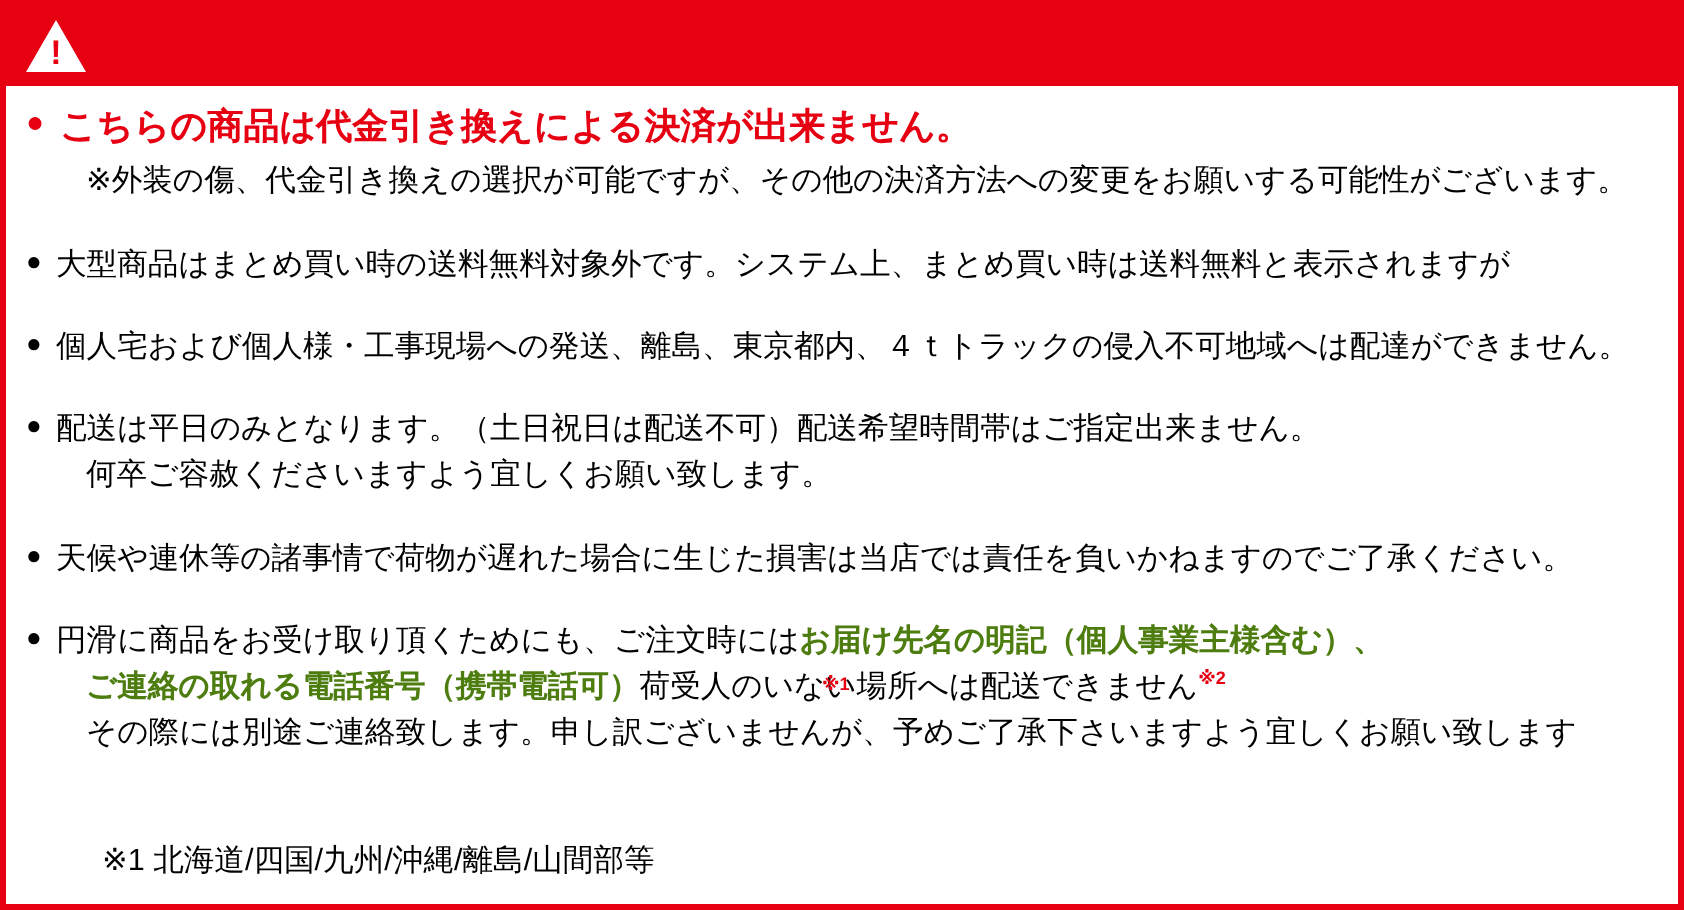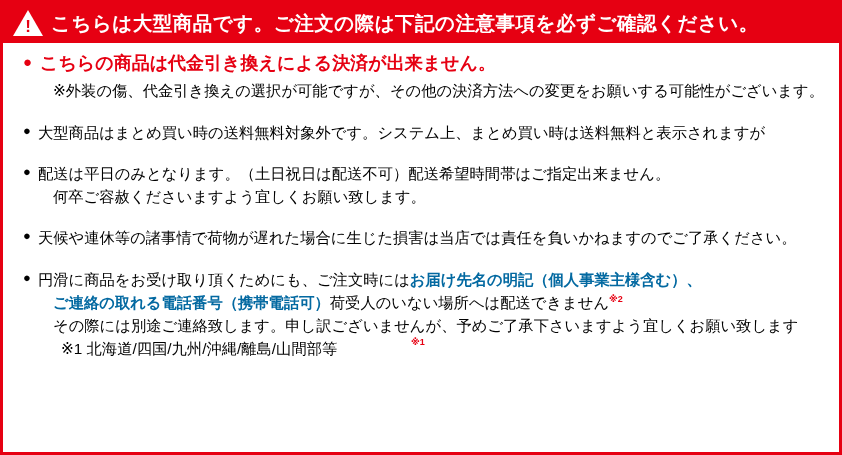--- a/index.html
+++ b/index.html
@@ -56,21 +56,21 @@
   }
   .notice-header-title {
     color: #ffffff;
     font-size: 19.5px;
     font-weight: bold;
     letter-spacing: 0.5px;
     white-space: nowrap;
   }
   
   .notice-body {
-    padding: 7px 10px 0 20px;
+    padding: 7px 10px 0 10px;
   }
   .line {
     font-size: 15.3px;
     color: #000000;
     line-height: 1.52;
     white-space: nowrap;
   }
   .line.bullet {
     padding-left: 15px;
     position: relative;
@@ -81,68 +81,69 @@
     left: 0;
     top: 0;
     color: #000;
     font-size: 13px;
   }
   .line.indent {
     padding-left: 30px;
   }
   .line.indent2 {
     padding-left: 38px;
+    margin-top: 40px;
   }
   
   .line.redline {
     color: #e60012;
     font-weight: bold;
     font-size: 18px;
     padding-left: 17px;
     margin-bottom: 2px;
   }
   .line.redline::before {
     content: "●";
     color: #e60012;
     font-size: 15px;
     left: 0;
     top: 1px;
   }
   .red-bold {
-    color: #0369a1;
+    color: #4d7c0f;
     font-weight: bold;
   }
   .sup-mark {
     color: #e60012;
     font-size: 9px;
     font-weight: bold;
     vertical-align: super;
   }
   .tight { margin-top: 18px; }
 </style>
 </head>
 <body>
 
 <div class="notice-wrap">
 
   <div class="notice-header">
     <div class="warn-icon">
       <div class="tri"></div>
       <div class="bang">!</div>
     </div>
-    <div class="notice-header-title">こちらは大型商品です。ご注文の際は下記の注意事項を必ずご確認ください。</div>
   </div>
 
   <div class="notice-body">
 
     <div class="line redline bullet">こちらの商品は代金引き換えによる決済が出来ません。</div>
     <div class="line indent">※外装の傷、代金引き換えの選択が可能ですが、その他の決済方法への変更をお願いする可能性がございます。</div>
 
     <div class="line bullet tight">大型商品はまとめ買い時の送料無料対象外です。システム上、まとめ買い時は送料無料と表示されますが</div>
 
+    <div class="line bullet tight">個人宅および個人様・工事現場への発送、離島、東京都内、４ｔトラックの侵入不可地域へは配達ができません。</div>
 
 
     <div class="line bullet tight">配送は平日のみとなります。（土日祝日は配送不可）配送希望時間帯はご指定出来ません。</div>
 
     <div class="line indent">何卒ご容赦くださいますよう宜しくお願い致します。</div>
 
     <div class="line bullet tight">天候や連休等の諸事情で荷物が遅れた場合に生じた損害は当店では責任を負いかねますのでご了承ください。</div>
 
     <div class="line bullet tight">
       <span>円滑に商品をお受け取り頂くためにも、ご注文時には</span><span class="red-bold">お届け先名の明記（個人事業主様含む）、</span>

